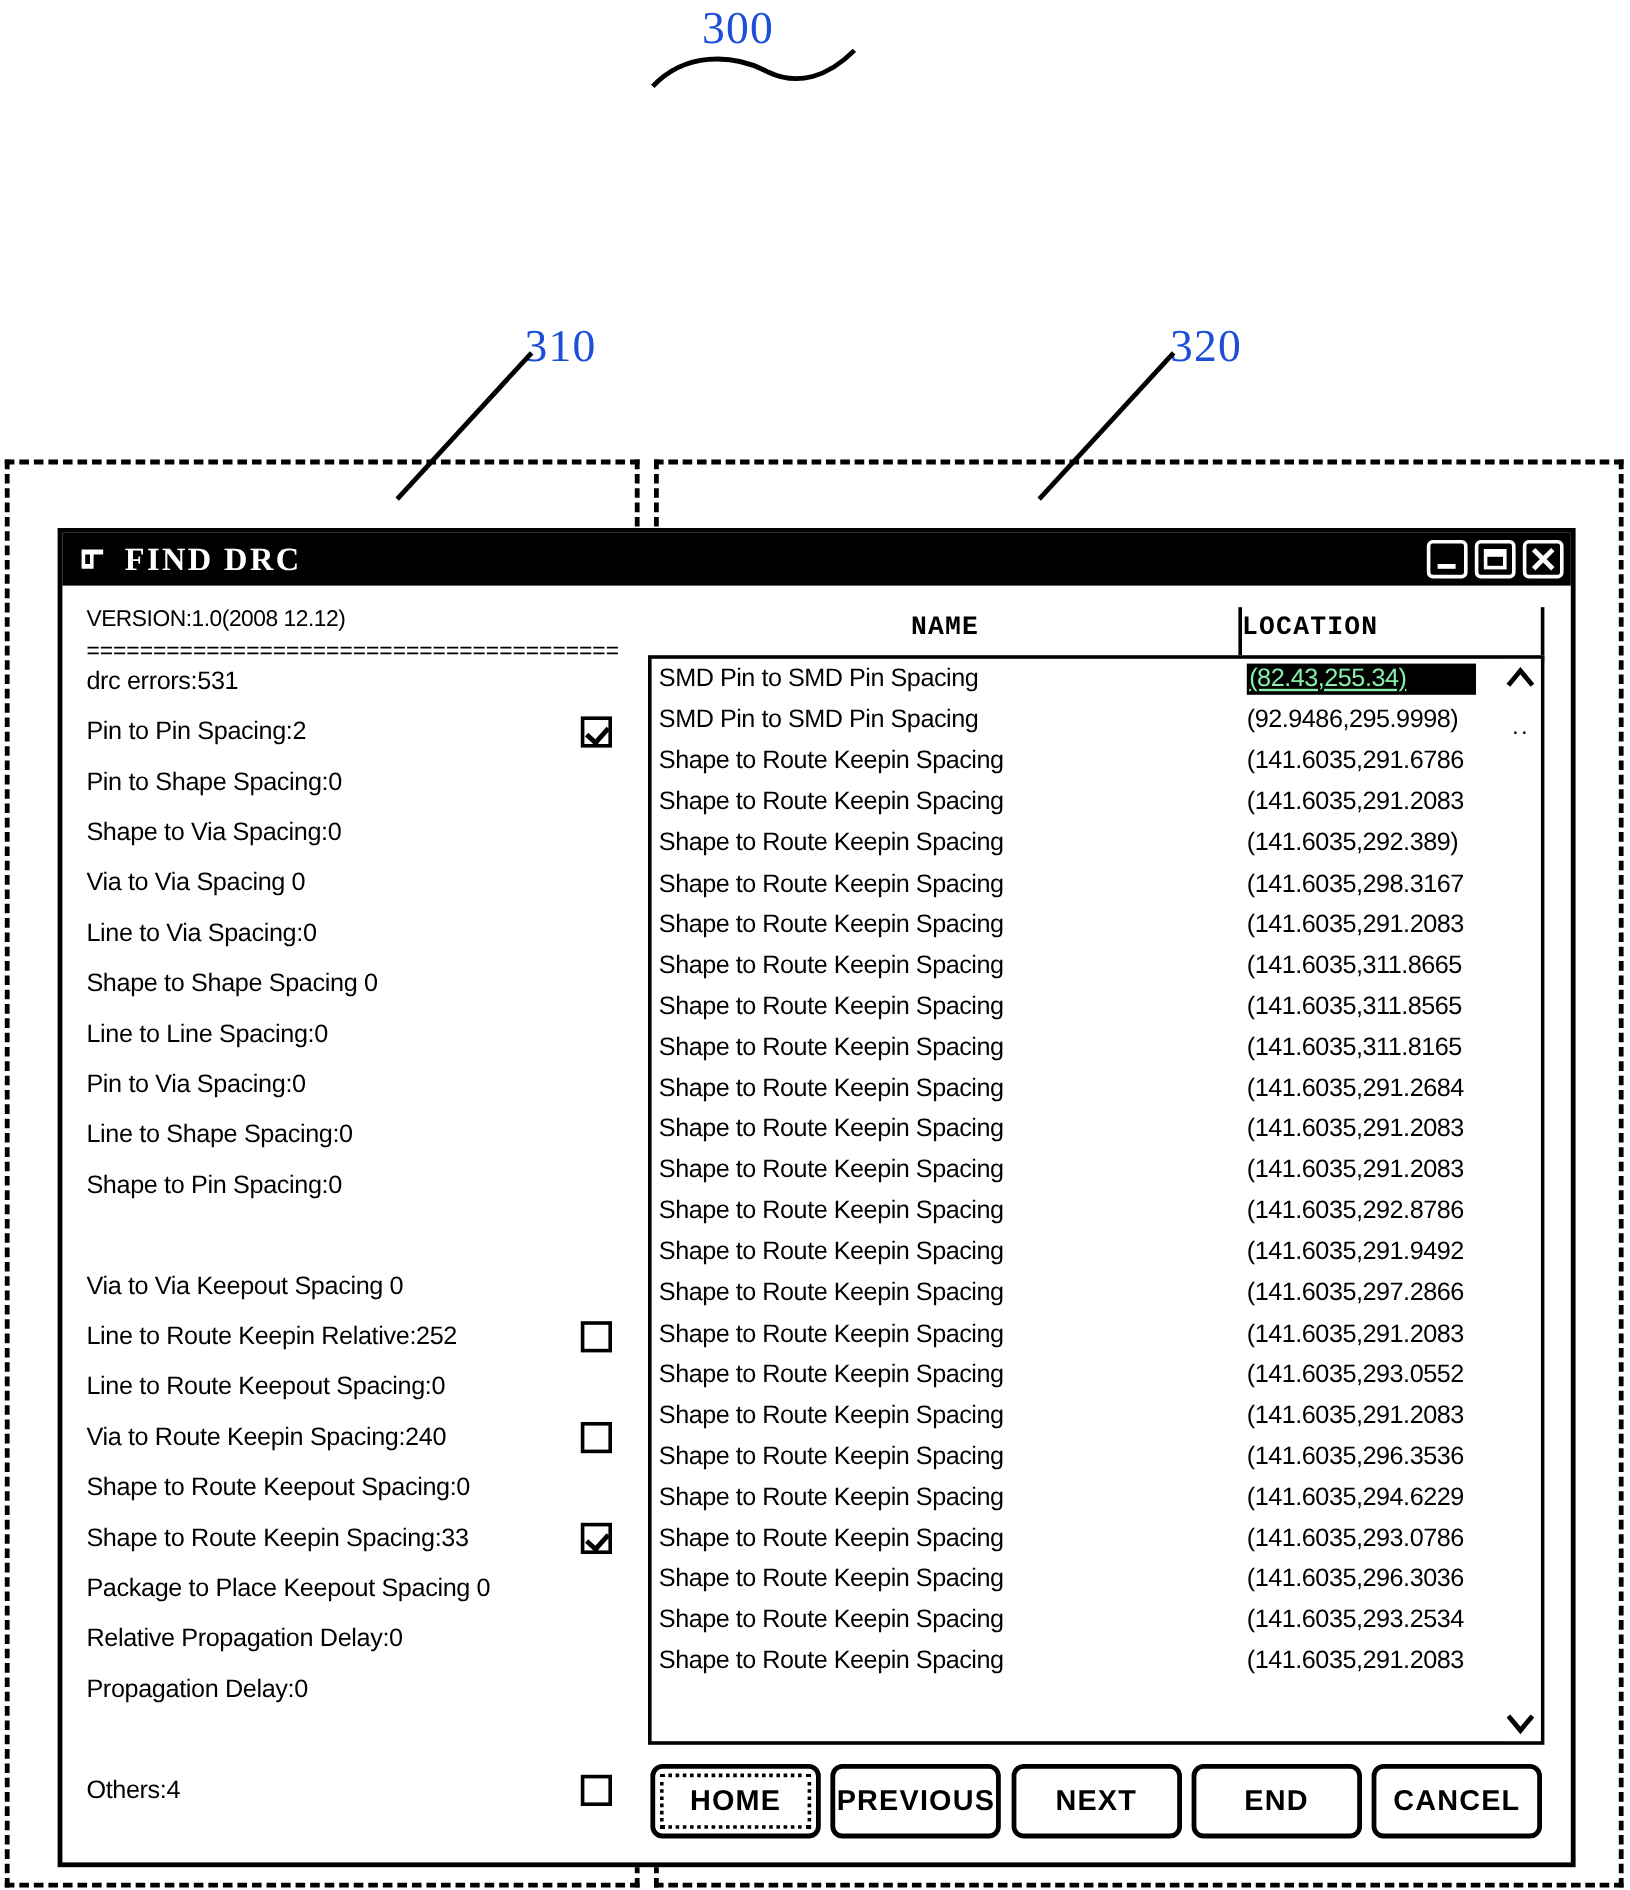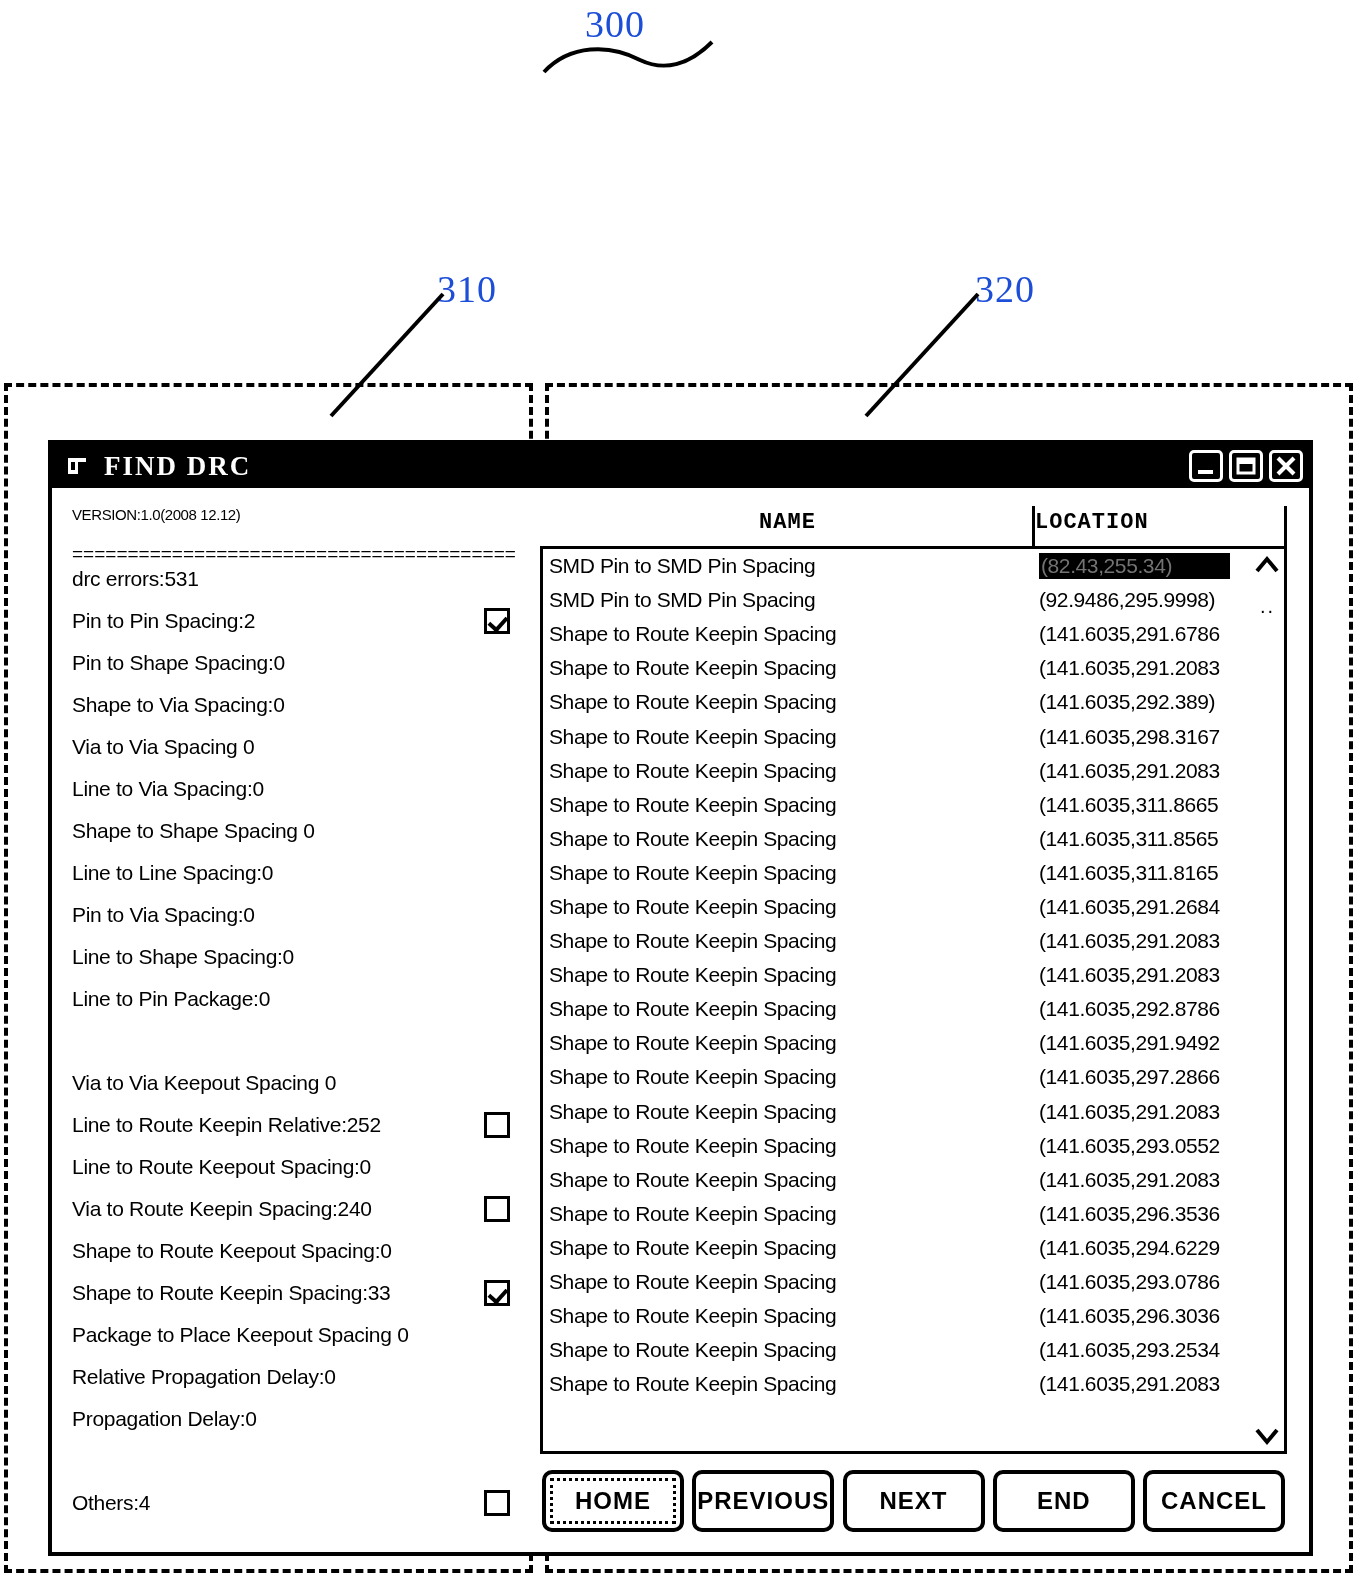--- a/index.html
+++ b/index.html
@@ -99,25 +99,25 @@
   }
 
   
   .left-panel {
     width: 478px;
     flex: 0 0 478px;
     padding: 18px 14px 0 20px;
     box-sizing: border-box;
   }
   .version-line {
-    font-size: 15px;
+    font-size: 19px;
     font-family: "Liberation Sans", sans-serif;
     letter-spacing: -0.4px;
     white-space: nowrap;
-    margin-bottom: 20px;
+    margin-bottom: 4px;
   }
   .sep-line {
     font-size: 19px;
     letter-spacing: 0px;
     overflow: hidden;
     white-space: nowrap;
     height: 22px;
     line-height: 22px;
     margin-bottom: 2px;
   }
@@ -221,23 +221,24 @@
     font-size: 21px;
     letter-spacing: -0.4px;
     white-space: nowrap;
     padding-left: 6px;
     box-sizing: border-box;
   }
   .drc-name { flex: 0 0 490px; }
   .drc-loc  { flex: 1 1 auto; }
   .drc-row.selected .drc-loc {
     background: #000000;
-    color: #737373;
+    color: #86efac;
     display: inline-block;
     padding: 1px 2px;
+    text-decoration: underline;
   }
   .scroll-col {
     flex: 0 0 34px;
     position: relative;
     background: #fff;
     border-left: 0;
     cursor: pointer;
   }
   .scroll-arrow {
     position: absolute;
@@ -379,21 +380,21 @@
           </div>
           <div class="rule-row">
             <span class="rule-label">Pin to Via Spacing:0</span>
             <span class="chk hidden"></span>
           </div>
           <div class="rule-row">
             <span class="rule-label">Line to Shape Spacing:0</span>
             <span class="chk hidden"></span>
           </div>
           <div class="rule-row">
-            <span class="rule-label">Line to Pin Package:0</span>
+            <span class="rule-label">Shape to Pin Spacing:0</span>
             <span class="chk hidden"></span>
           </div>
           <div class="rule-row spacer">
             <span class="rule-label"></span>
             <span class="chk hidden"></span>
           </div>
           <div class="rule-row">
             <span class="rule-label">Via to Via Keepout Spacing 0</span>
             <span class="chk hidden"></span>
           </div>

